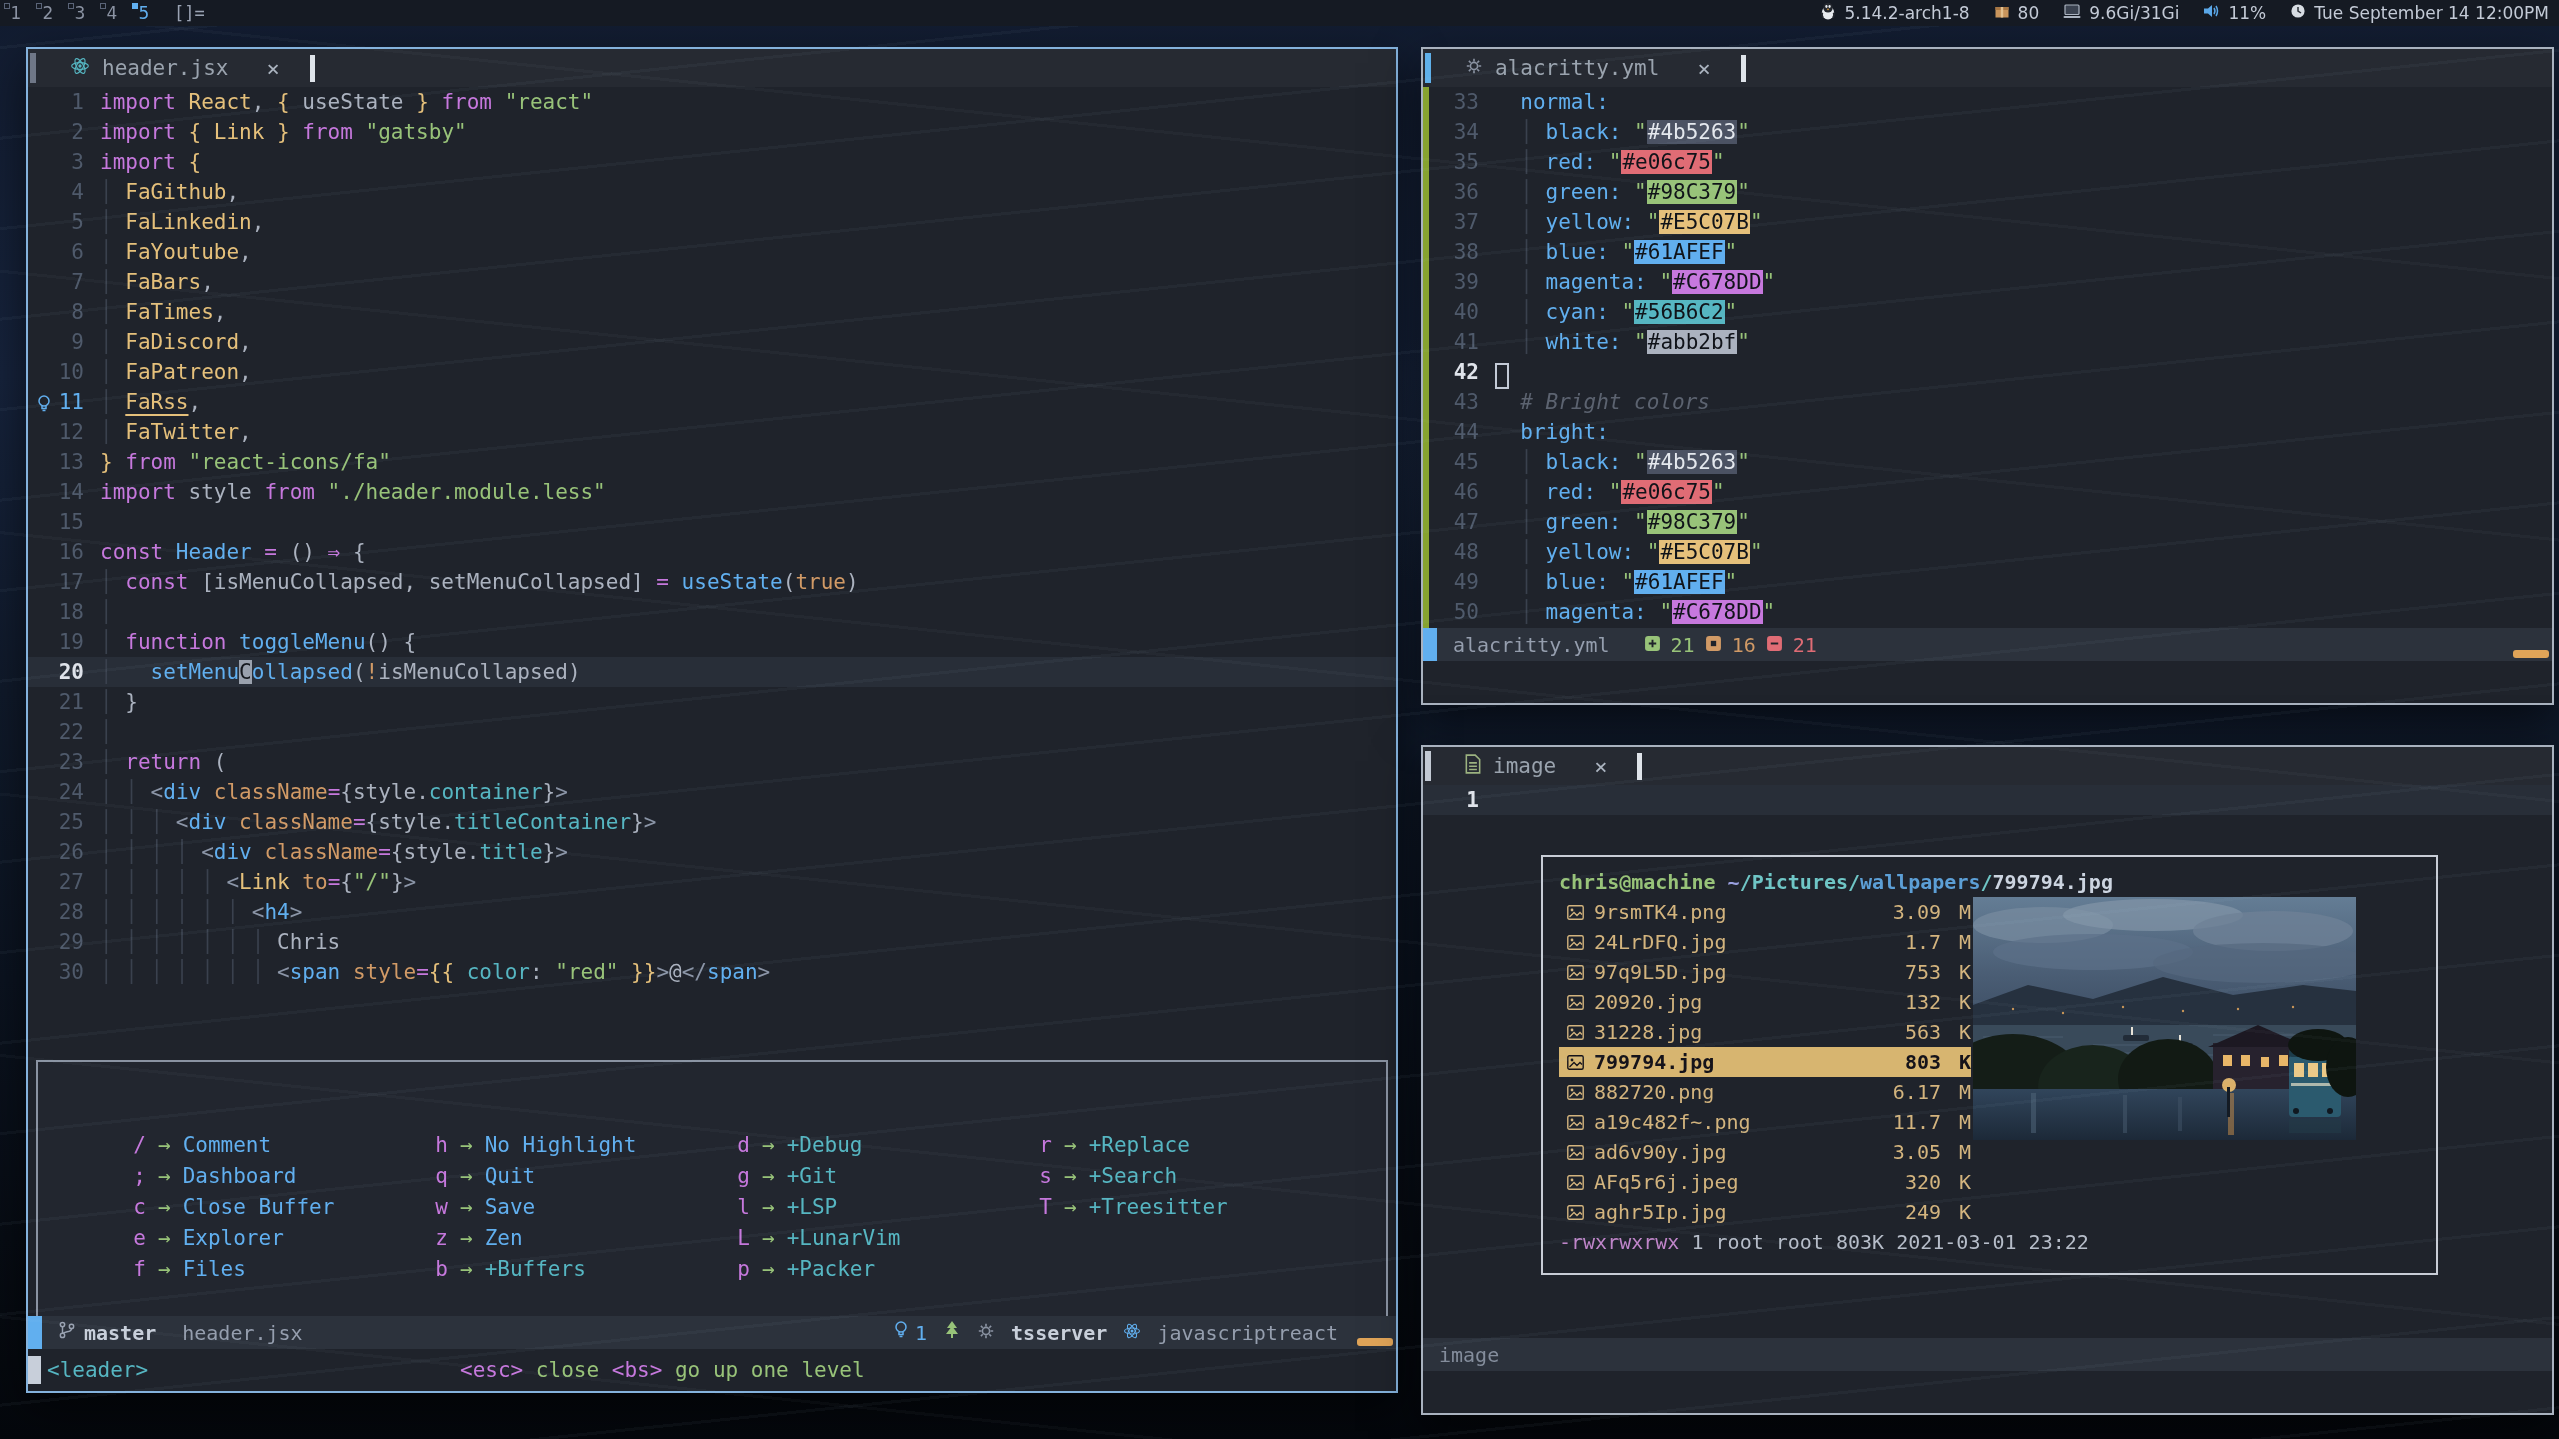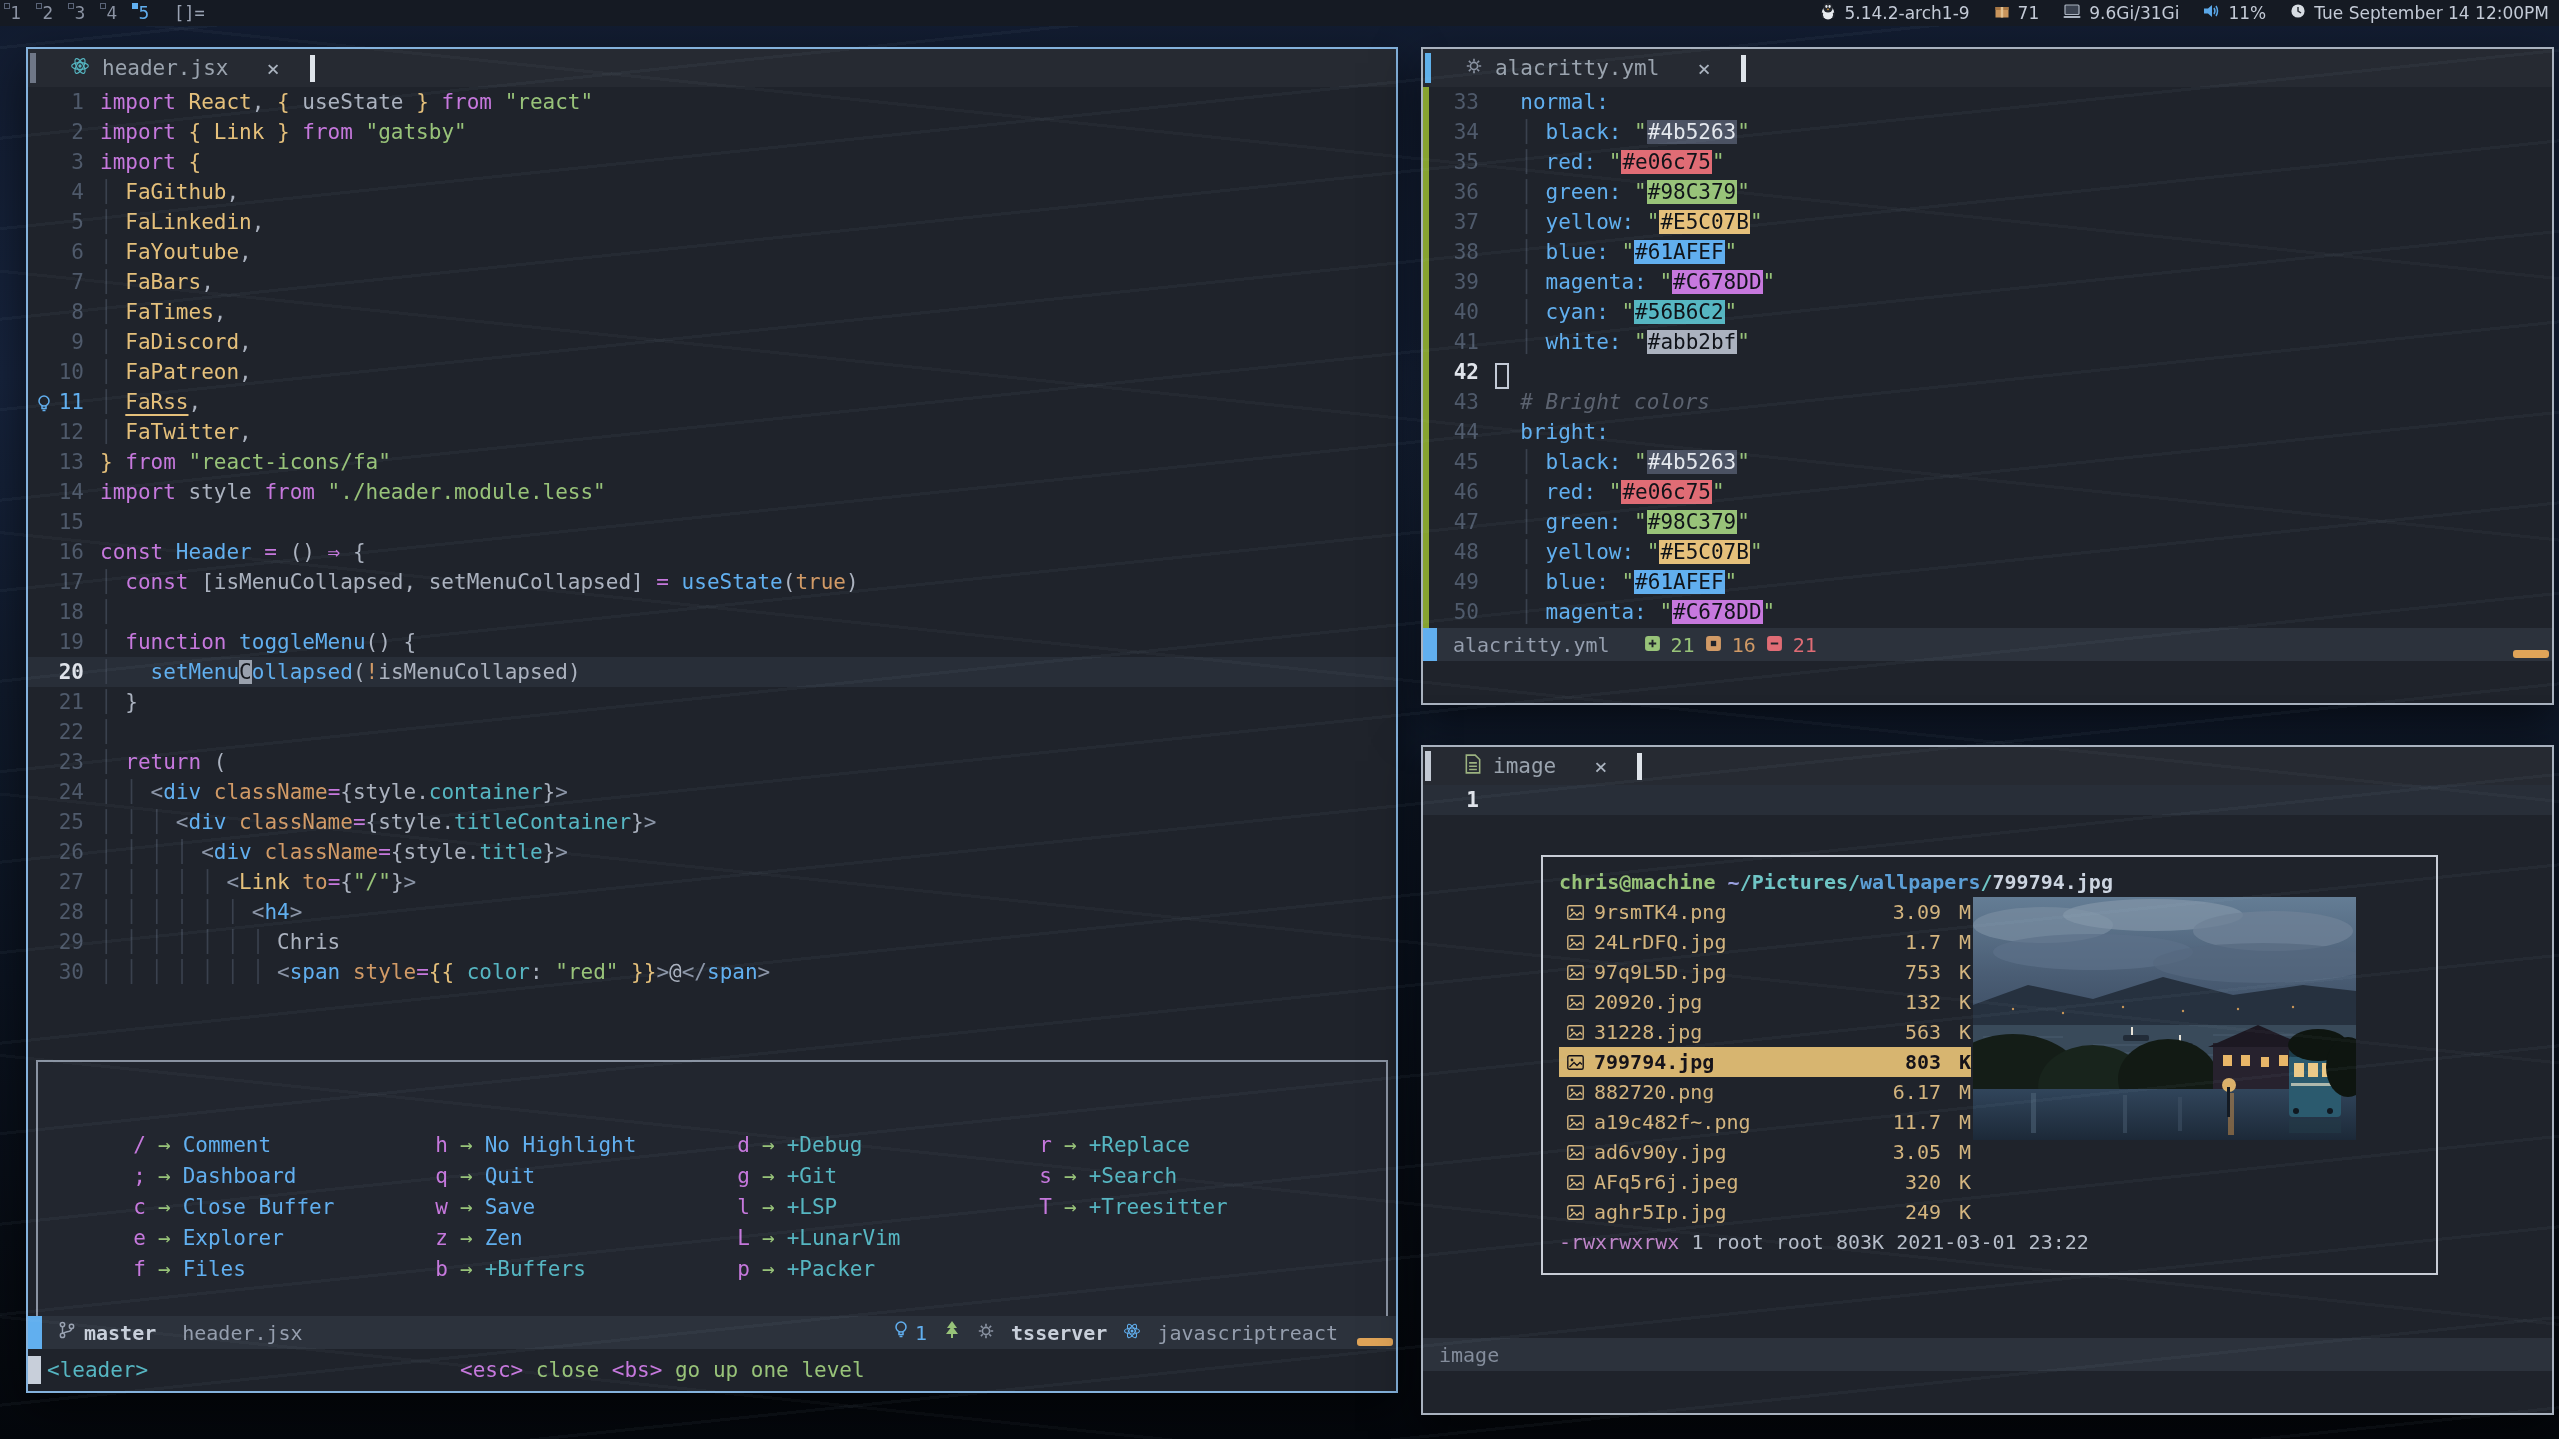--- a/index.html
+++ b/index.html
@@ -131,29 +131,29 @@
     <div class="status" id="statusitems">
         <span class="sgroup">
           <span><svg width="16" height="18" viewBox="0 0 14 16">
               <ellipse cx="7" cy="9.5" rx="5.5" ry="6" fill="#e8ebef"></ellipse>
               <ellipse cx="7" cy="5" rx="4.2" ry="4.4" fill="#23272e"></ellipse>
               <ellipse cx="5.6" cy="4" rx="1" ry="1.3" fill="#e8ebef"></ellipse>
               <ellipse cx="8.4" cy="4" rx="1" ry="1.3" fill="#e8ebef"></ellipse>
               <polygon points="5.8,6 8.2,6 7,7.6" fill="#d99c3e"></polygon>
               <path d="M2 9.5 Q1 12 2.5 14 M12 9.5 Q13 12 11.5 14" stroke="#23272e" stroke-width="1.6" fill="none"></path>
             </svg></span>
-          <span>5.14.2-arch1-9</span>
+          <span>5.14.2-arch1-8</span>
         </span>
         <span class="sgroup">
           <span><svg width="16" height="16" viewBox="0 0 16 16">
               <rect x="1.5" y="4" width="13" height="10.5" fill="#c9955c"></rect>
               <rect x="1.5" y="4" width="13" height="3" fill="#a87744"></rect>
               <rect x="6.8" y="4" width="2.4" height="10.5" fill="#e4c18f"></rect>
             </svg></span>
-          <span>71</span>
+          <span>80</span>
         </span>
         <span class="sgroup">
           <span><svg width="18" height="15" viewBox="0 0 18 15">
               <rect x="2" y="1" width="14" height="9.5" rx="1" fill="#3a4250" stroke="#aab3c0" stroke-width="1.2"></rect>
               <rect x="0.5" y="12" width="17" height="2" rx="1" fill="#aab3c0"></rect>
             </svg></span>
           <span>9.6Gi/31Gi</span>
         </span>
         <span class="sgroup">
           <span><svg width="17" height="16" viewBox="0 0 17 16">

